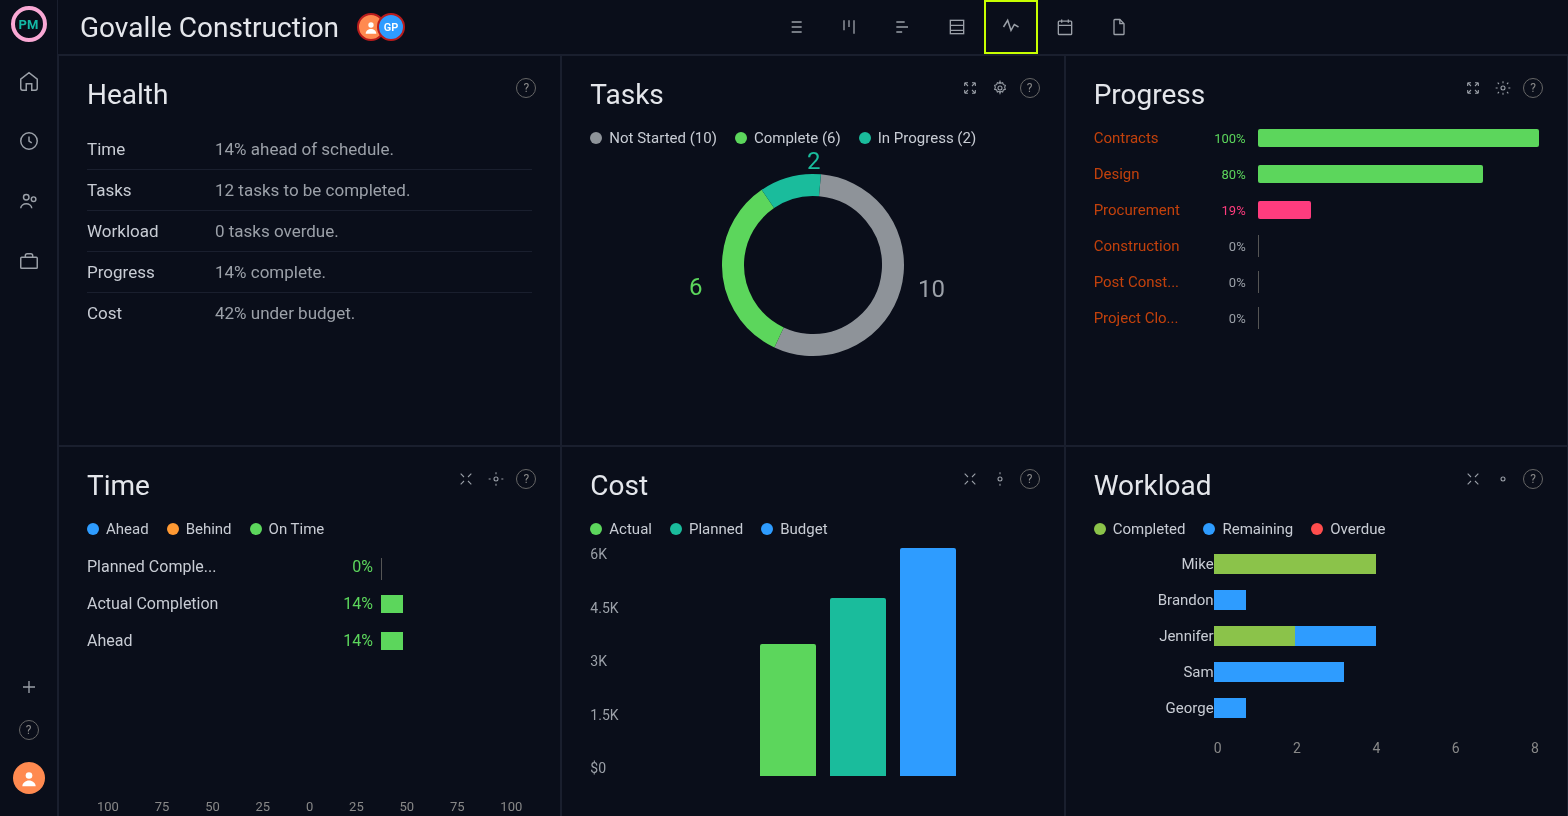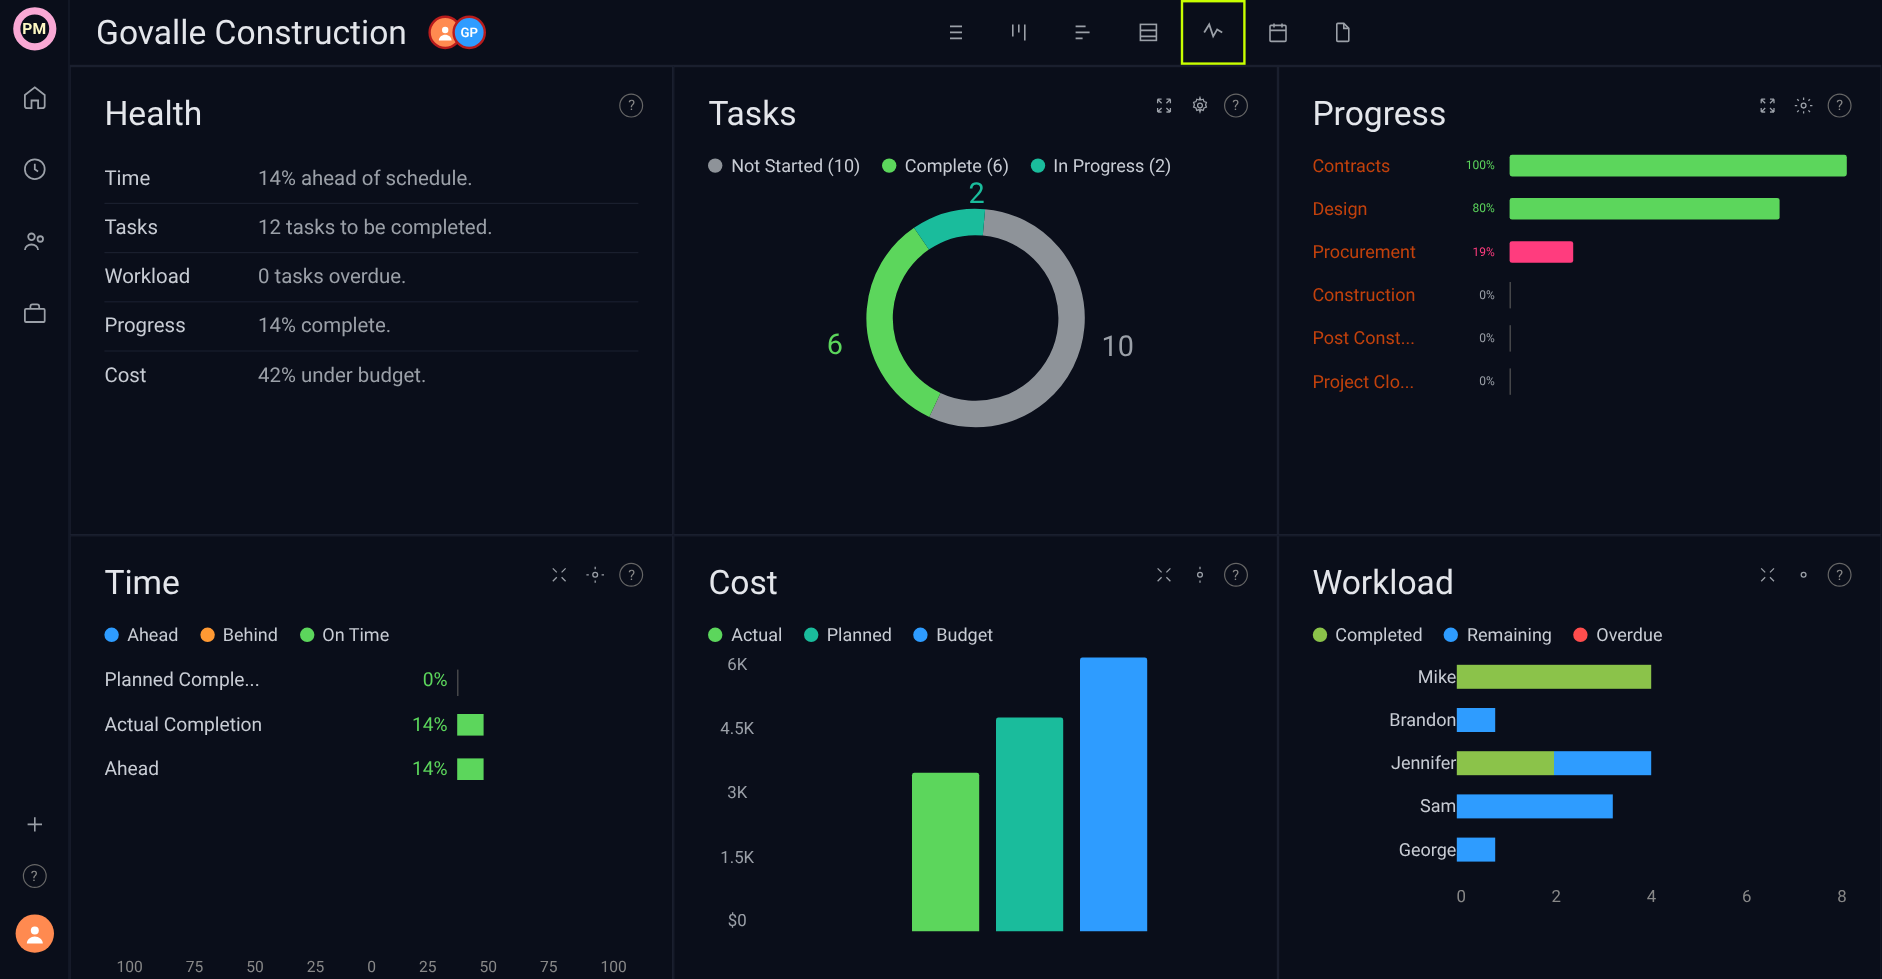--- a/index.html
+++ b/index.html
@@ -1,18 +1,18 @@
 <!DOCTYPE html>
 <html><head>
 <meta charset="utf-8">
 <style>
 * { margin:0; padding:0; box-sizing:border-box; font-family:-apple-system,BlinkMacSystemFont,"Segoe UI",Roboto,Helvetica,Arial,sans-serif; }
 body { background:#0a0e1a; color:#c8ccd4; width:1568px; height:816px; overflow:hidden; display:flex; }
 .sidebar{ width:58px; background:#0a0e1a; border-right:1px solid #1a1f2e; display:flex; flex-direction:column; align-items:center; padding-top:6px;}
-.logo{ width:36px; height:36px; border:6px solid #f9a8d4; border-radius:50%; display:flex; align-items:center; justify-content:center; font-size:13px; font-weight:700; color:#fef9c3; margin-bottom:28px;}
+.logo{ width:36px; height:36px; border:4px solid #f9a8d4; border-radius:50%; display:flex; align-items:center; justify-content:center; font-size:13px; font-weight:700; color:#14b8a6; margin-bottom:28px;}
 .side-icons{ display:flex; flex-direction:column; gap:38px; align-items:center;}
 .side-icon{ width:22px; height:22px; display:flex; align-items:center; justify-content:center; color:#9ba0a8; cursor:pointer;}
 .side-bottom{ margin-top:auto; display:flex; flex-direction:column; align-items:center; gap:22px; padding-bottom:22px;}
 .avatar{ width:32px; height:32px; border-radius:50%; background:#ff8a50; display:flex; align-items:center; justify-content:center;}
 .main{ flex:1; display:flex; flex-direction:column; }
 .topbar{ height:56px; border-bottom:1px solid #1a1f2e; display:flex; align-items:center; padding:0 22px;}
 .title{ font-size:28px; color:#e4e6eb; font-weight:400;}
 .topavs{ margin-left:18px; display:flex;}
 .topav{ width:28px; height:28px; border-radius:50%; border:2px solid #b91c1c; display:flex; align-items:center; justify-content:center; font-size:11px; font-weight:600;}
 .top-icons{ margin-left:auto; display:flex; gap:0; align-items:center; margin-right:400px;}
@@ -33,33 +33,33 @@
 
 .legend{ display:flex; gap:18px; font-size:15px; color:#c8ccd4; margin-bottom:8px;}
 .legend span{ display:flex; align-items:center; gap:7px;}
 .dot{ width:12px; height:12px; border-radius:50%; display:inline-block;}
 .donut-wrap{ position:relative; width:220px; height:220px; margin:0 auto;}
 .dn-label{ position:absolute; font-size:24px; }
 
 .pgrid{ display:flex; flex-direction:column; gap:18px; margin-top:6px;}
 .prow{ display:flex; align-items:center; gap:12px;}
 .plabel{ width:98px; font-size:15px; color:#c2410c; white-space:nowrap; overflow:hidden; text-overflow:ellipsis;}
-.ppct{ width:42px; font-size:10px; text-align:right;}
+.ppct{ width:42px; font-size:13px; text-align:right;}
 .ptrack{ flex:1; height:18px; position:relative;}
 .pbar{ height:18px; border-radius:2px;}
 .ptick{ position:absolute; left:0; top:-2px; width:1px; height:22px; background:#555;}
 
 .trow{ display:flex; align-items:center; padding:9px 0; font-size:16px;}
 .tlabel{ flex:1; color:#c8ccd4; white-space:nowrap; overflow:hidden; text-overflow:ellipsis;}
 .tpct{ color:#5cd65c; width:50px; text-align:right; margin-right:8px;}
 .tbar{ width:26px; height:18px;}
 .xaxis{ display:flex; justify-content:space-between; font-size:13px; color:#888; margin-top:140px; padding:0 10px;}
 
 .cost-chart{ position:relative; height:260px; margin-top:8px;}
-.yaxis{ position:absolute; left:0; top:0; bottom:30px; display:flex; flex-direction:column; justify-content:space-between; font-size:14px; color:#9ba0a8; text-align:center; width:48px;}
+.yaxis{ position:absolute; left:0; top:0; bottom:30px; display:flex; flex-direction:column; justify-content:space-between; font-size:14px; color:#9ba0a8; text-align:left; width:48px;}
 .bars{ position:absolute; left:170px; bottom:30px; display:flex; gap:14px; align-items:flex-end; height:228px;}
 .cbar{ width:56px; border-radius:2px 2px 0 0;}
 
 .wrow{ display:flex; align-items:center; padding:8px 0; font-size:15px;}
 .wlabel{ width:120px; color:#c8ccd4;text-align:right;}
 .wtrack{ flex:1; display:flex; height:20px;}
 .wseg{ height:20px;}
 .wx{ display:flex; justify-content:space-between; font-size:14px; color:#888; margin-top:14px; padding-left:120px;}
 svg{ display:block;}
 </style>

